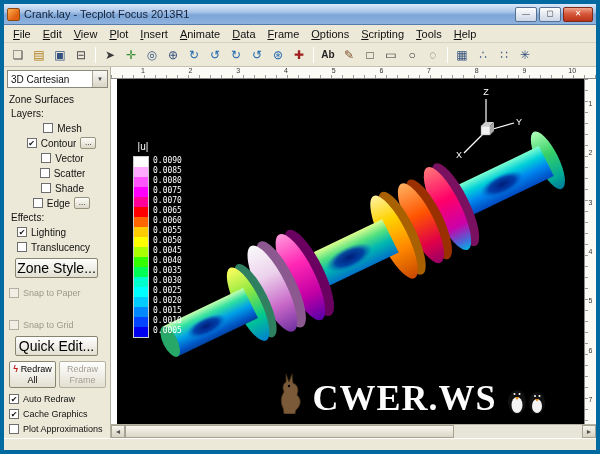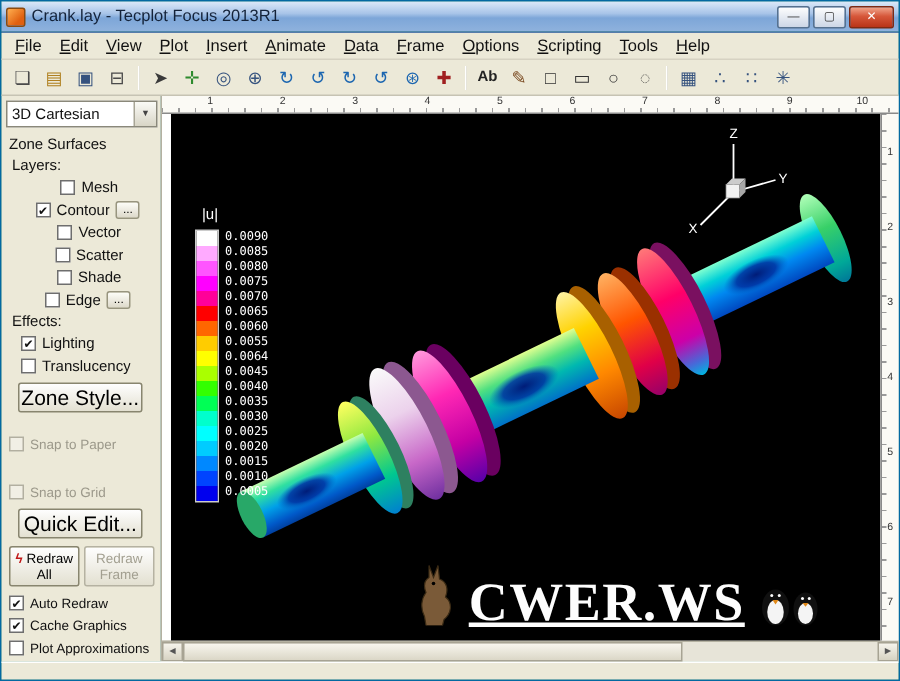--- a/index.html
+++ b/index.html
@@ -1,18 +1,18 @@
 <!DOCTYPE html>
 <html><head>
 <meta charset="utf-8">
 <style>
   * { box-sizing: border-box; margin: 0; padding: 0; }
   html,body { width:600px; height:454px; overflow:hidden; font-family:"Liberation Sans", sans-serif; background:#9a9a9a; }
 
-  .window { width:600px; height:454px; display:flex; flex-direction:column; border:1px solid #0369a1; background:#0f766e; }
+  .window { width:600px; height:454px; display:flex; flex-direction:column; border:4px solid #0369a1; background:#5eead4; }
 
   
   .titlebar { height:21px; flex:none; display:flex; align-items:center; gap:4px; padding:0 3px;
     background:linear-gradient(#dce9f9,#a8c4e8 40%,#7da6d8 55%,#8fb2dd); border-bottom:1px solid #567cab; }
   .app-icon { width:13px; height:13px; flex:none; border:1px solid #8a4a10; border-radius:2px;
     background:linear-gradient(135deg,#ffb050,#e06010 70%); }
   .title-text { flex:1; font-size:11px; color:#14233a; white-space:nowrap; overflow:hidden; }
   .win-btn { width:22px; height:15px; flex:none; border:1px solid #56718f; border-radius:2px; font-size:8px;
     line-height:12px; text-align:center; color:#333; background:linear-gradient(#fdfdfd,#ccd6e6); }
   .win-btn.close { width:30px; color:#fff; background:linear-gradient(#f0a58c,#d6573a 45%,#b93418); border-color:#7e2a14; }
@@ -95,21 +95,21 @@
   .legend-swatches { display:flex; flex-direction:column; border:1px solid #cccccc; }
   .lg-swatch { width:14px; height:10px; display:block; }
   .legend-values { display:flex; flex-direction:column; margin-left:4px; }
   .lg-val { height:10px; line-height:10px; font-size:8px; font-family:"DejaVu Sans Mono", monospace; white-space:nowrap; }
 
   .triad { position:absolute; right:58px; top:6px; width:80px; height:76px; }
 
   .watermark { position:absolute; left:130px; right:4px; bottom:10px; display:flex; align-items:flex-end;
     justify-content:center; gap:8px; pointer-events:none; }
   .wm-text { font-family:"Liberation Serif", serif; font-weight:bold; font-size:36px; letter-spacing:1px; color:#fdfdfd;
-    text-shadow:2px 2px 2px #000, 0 0 8px rgba(0,0,0,0.9); line-height:0.9;text-decoration:underline; }
+    text-shadow:2px 2px 2px #000, 0 0 8px rgba(0,0,0,0.9); line-height:0.9; }
 </style>
 </head>
 <body>
 
 <div class="window">
 
   <div class="titlebar">
     <div class="app-icon"></div>
     <div class="title-text">Crank.lay - Tecplot Focus 2013R1</div>
     <div style="display:flex;gap:2px;">
@@ -382,21 +382,21 @@
                 </div>
               <div class="legend-values">
                   <span class="lg-val">0.0090</span>
                   <span class="lg-val">0.0085</span>
                   <span class="lg-val">0.0080</span>
                   <span class="lg-val">0.0075</span>
                   <span class="lg-val">0.0070</span>
                   <span class="lg-val">0.0065</span>
                   <span class="lg-val">0.0060</span>
                   <span class="lg-val">0.0055</span>
-                  <span class="lg-val">0.0064</span>
+                  <span class="lg-val">0.0050</span>
                   <span class="lg-val">0.0045</span>
                   <span class="lg-val">0.0040</span>
                   <span class="lg-val">0.0035</span>
                   <span class="lg-val">0.0030</span>
                   <span class="lg-val">0.0025</span>
                   <span class="lg-val">0.0020</span>
                   <span class="lg-val">0.0015</span>
                   <span class="lg-val">0.0010</span>
                   <span class="lg-val">0.0005</span>
                 </div>

